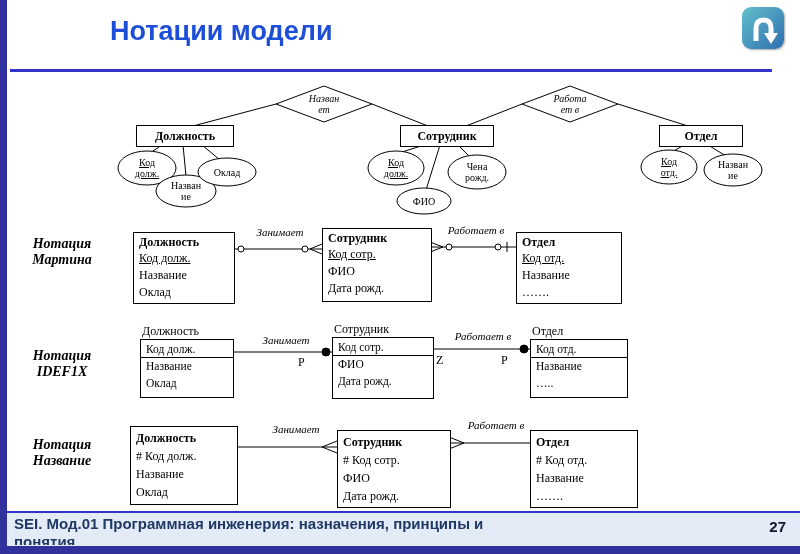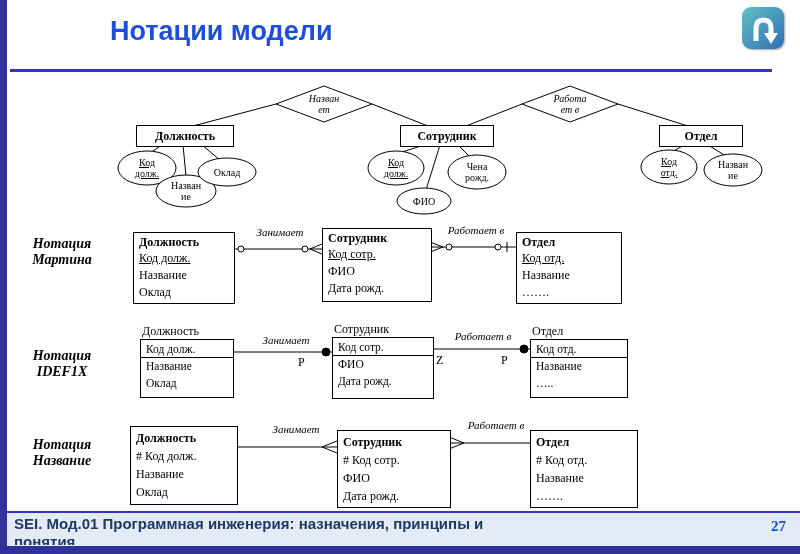--- a/index.html
+++ b/index.html
@@ -15,22 +15,22 @@
   .nav-icon{left:742px;top:7px;width:42px;height:42px;border-radius:9px;
             background:linear-gradient(135deg,#64BFCB 0%,#2E6FB0 100%);
             box-shadow:1px 1px 2px rgba(0,0,0,.35);z-index:3;}
 
   
   .footer-rule{left:7px;top:511px;width:793px;height:2px;background:#3333CC;z-index:3;}
   .footer{left:7px;top:513px;width:793px;height:33px;background:#E3EBF6;z-index:2;}
   .footer-text{left:14px;top:515px;width:500px;height:30px;overflow:hidden;
                font-family:"Liberation Sans",sans-serif;font-weight:bold;font-size:15px;
                line-height:18px;color:#1F3864;z-index:3;}
-  .page-number{right:14px;top:518px;font-family:Liberation Serif, serif;
-               font-weight:bold;font-size:15px;color:#1d4ed8;z-index:3;}
+  .page-number{right:14px;top:518px;font-family:Liberation Sans, sans-serif;
+               font-weight:bold;font-size:15px;color:#0f172a;z-index:3;}
   .bottom-bar{left:0;bottom:0;width:800px;height:8px;background:#31319E;z-index:3;}
 
   
   .row-label{width:92px;text-align:center;font-weight:bold;font-style:italic;
              font-size:14px;line-height:16px;z-index:2;}
   .chen-entity{border:1px solid #000;background:#fff;display:flex;align-items:center;
                justify-content:center;font-weight:bold;font-size:12px;z-index:2;}
   .ell-text{display:flex;flex-direction:column;align-items:center;justify-content:center;
             font-size:10px;line-height:11px;text-align:center;z-index:2;}
   .diamond-text{display:flex;flex-direction:column;align-items:center;justify-content:center;

